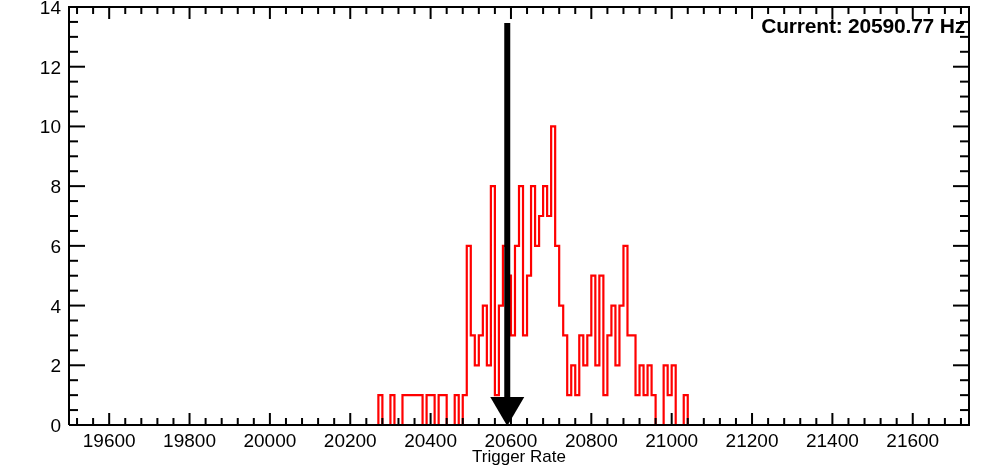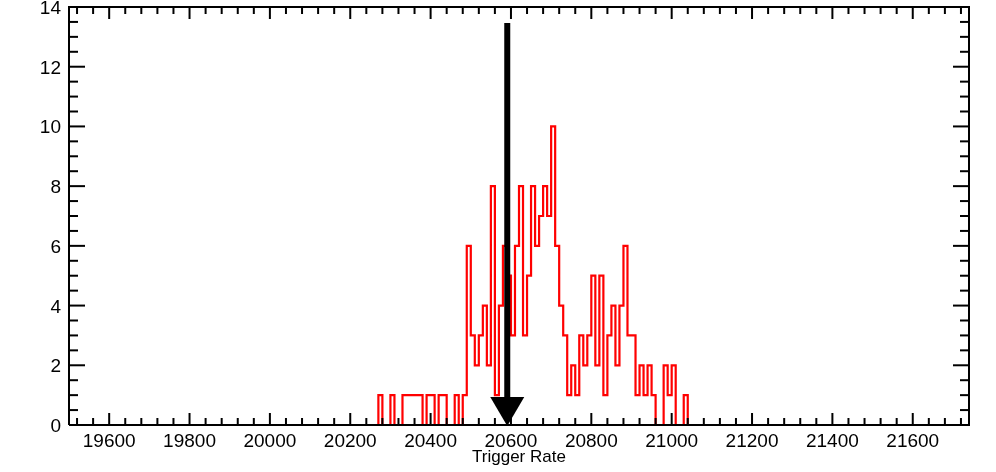--- a/index.html
+++ b/index.html
@@ -290,14 +290,15 @@
           <text x="61" y="14" class="tick-label tick-label-y">14</text>
         </g>
       <text id="xlabel-text" class="axis-title" x="519" y="462">Trigger Rate</text>
     </g>
     <g id="marker-layer">
       <line id="marker-shaft" class="marker-shaft" x1="507.2558035714287" y1="23" x2="507.2558035714287" y2="402"></line>
       <polygon id="marker-head" class="marker-head" points="490.2558035714287,397 524.2558035714287,397 507.2558035714287,426"></polygon>
     </g>
   </svg>
 
+  <div class="current-label">Current: 20590.77 Hz</div>
 
 </div>
 
 </body></html>

